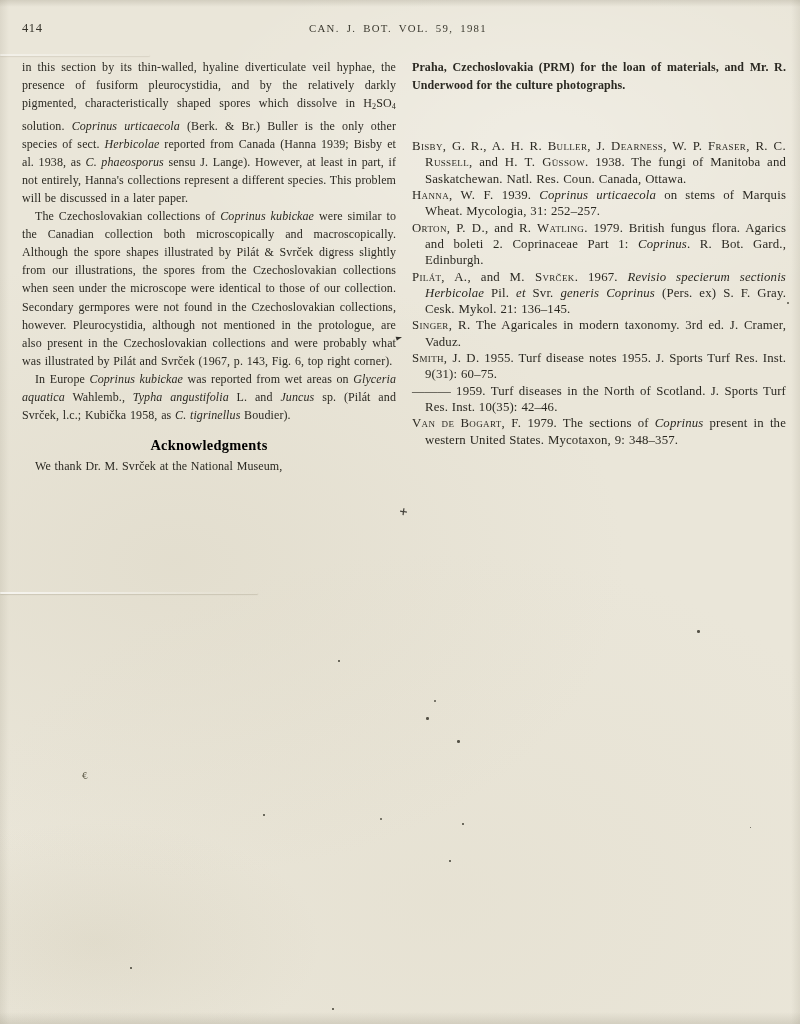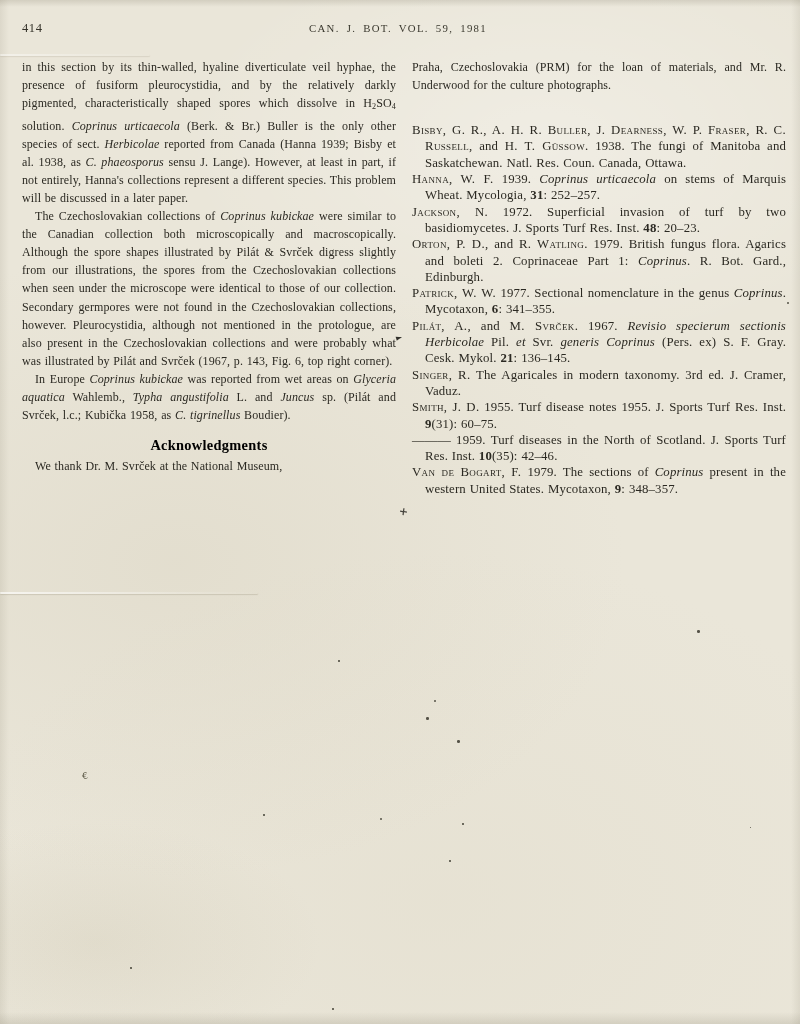--- a/index.html
+++ b/index.html
@@ -43,28 +43,28 @@
   p{margin:0;}
   .body-par{
     font-size:12px;line-height:18.1px;text-align:justify;
     letter-spacing:.1px;word-spacing:.6px;
   }
   .body-par.ind{text-indent:13px;}
   .ack-heading{
     margin:13px 0 3px 0;text-align:center;
     font-size:14.4px;font-weight:700;letter-spacing:.3px;color:#000000;
   }
-  .intro{margin-bottom:28px;}
+  .intro{margin-bottom:44px;font-weight:bold;}
   .ref{
     font-size:12.8px;line-height:16.3px;text-align:justify;
     padding-left:13px;text-indent:-13px;
     letter-spacing:.15px;word-spacing:.5px;
   }
   .it{font-style:italic;}
-  .bd{font-weight:700;}
+  .bd{font-weight:400;}
   .sc{font-variant:small-caps;letter-spacing:.35px;}
   .sb{font-size:68%;vertical-align:-0.28em;}
   .mark{position:absolute;pointer-events:none;color:#1e1d18;}
   .mark.speck{background:#3b382e;border-radius:50%;opacity:.85;}
   .mark.arrow{font-family:"DejaVu Sans",sans-serif;font-size:8px;transform:rotate(-16deg);opacity:.9;}
   .mark.plus{font-family:"DejaVu Sans",sans-serif;font-size:11px;font-weight:700;transform:rotate(7deg);opacity:.8;}
   .mark.curl{font-family:"DejaVu Sans",sans-serif;font-size:9px;color:#45422f;transform:rotate(-8deg);opacity:.85;}
 </style>
 </head>
 <body>
@@ -87,23 +87,21 @@
     <div id="ack-paras">
         <p class="body-par ind"><span>We thank Dr. M. Svrček at the National Museum,</span></p>
       </div>
   </div>
 
   <div class="col right">
     <p class="body-par intro" id="intro-par"><span>Praha, Czechoslovakia (PRM) for the loan of materials, and Mr. R. Underwood for the culture photographs.</span></p>
     <div id="refs">
         <p class="ref"><span class="sc">Bisby, G. R., A. H. R. Buller, J. Dearness, W. P. Fraser, R. C. Russell,</span><span> and </span><span class="sc">H. T. Güssow.</span><span> 1938. The fungi of Manitoba and Saskatchewan. Natl. Res. Coun. Canada, Ottawa.</span></p>
         <p class="ref"><span class="sc">Hanna, W. F.</span><span> 1939. </span><span class="it">Coprinus urticaecola</span><span> on stems of Marquis Wheat. Mycologia, </span><span class="bd">31</span><span>: 252–257.</span></p>
-        <p class="ref"><span class="sc">Jackson, N.</span><span> 1972. Superficial invasion of turf by two basidiomycetes. J. Sports Turf Res. Inst. </span><span class="bd">48</span><span>: 20–23.</span></p>
         <p class="ref"><span class="sc">Orton, P. D.,</span><span> and </span><span class="sc">R. Watling.</span><span> 1979. British fungus flora. Agarics and boleti 2. Coprinaceae Part 1: </span><span class="it">Coprinus</span><span>. R. Bot. Gard., Edinburgh.</span></p>
-        <p class="ref"><span class="sc">Patrick, W. W.</span><span> 1977. Sectional nomenclature in the genus </span><span class="it">Coprinus</span><span>. Mycotaxon, </span><span class="bd">6</span><span>: 341–355.</span></p>
         <p class="ref"><span class="sc">Pilát, A.,</span><span> and </span><span class="sc">M. Svrček.</span><span> 1967. </span><span class="it">Revisio specierum sectionis Herbicolae</span><span> Pil. </span><span class="it">et</span><span> Svr. </span><span class="it">generis Coprinus</span><span> (Pers. ex) S. F. Gray. Cesk. Mykol. </span><span class="bd">21</span><span>: 136–145.</span></p>
         <p class="ref"><span class="sc">Singer, R.</span><span> The Agaricales in modern taxonomy. 3rd ed. J. Cramer, Vaduz.</span></p>
         <p class="ref"><span class="sc">Smith, J. D.</span><span> 1955. Turf disease notes 1955. J. Sports Turf Res. Inst. </span><span class="bd">9</span><span>(31): 60–75.</span></p>
         <p class="ref"><span>——— 1959. Turf diseases in the North of Scotland. J. Sports Turf Res. Inst. </span><span class="bd">10</span><span>(35): 42–46.</span></p>
         <p class="ref"><span class="sc">Van de Bogart, F.</span><span> 1979. The sections of </span><span class="it">Coprinus</span><span> present in the western United States. Mycotaxon, </span><span class="bd">9</span><span>: 348–357.</span></p>
       </div>
   </div>
 
   <div id="marks-layer">
       <div class="mark arrow" style="left: 396px; top: 333px;">►</div>

